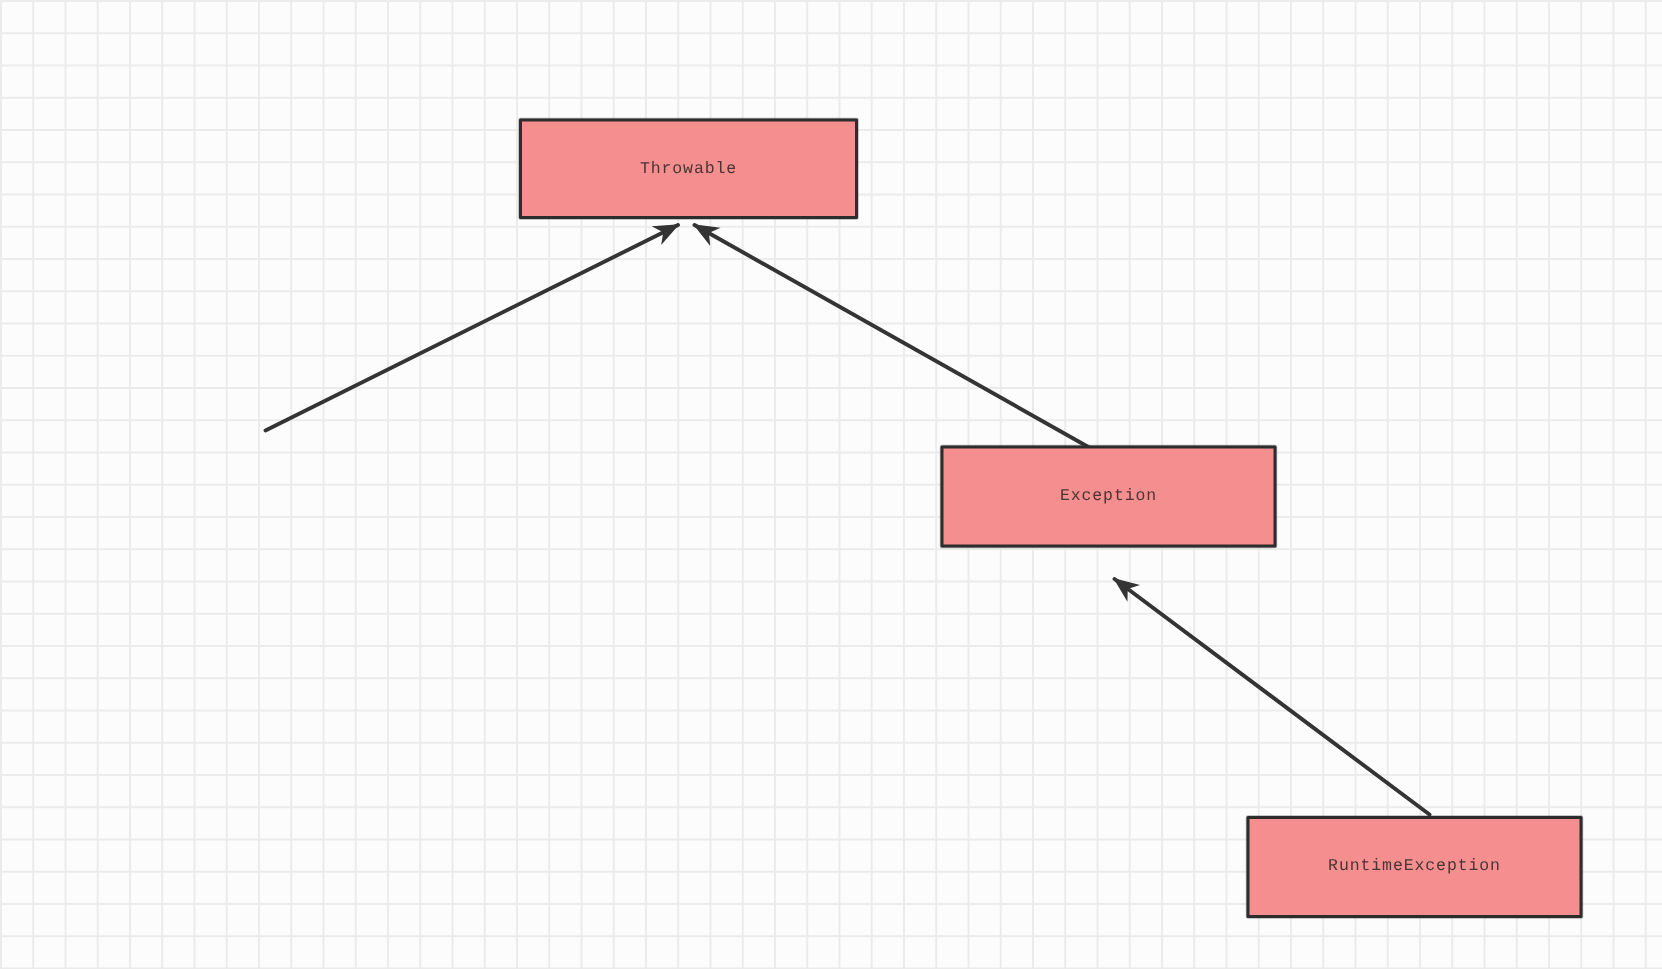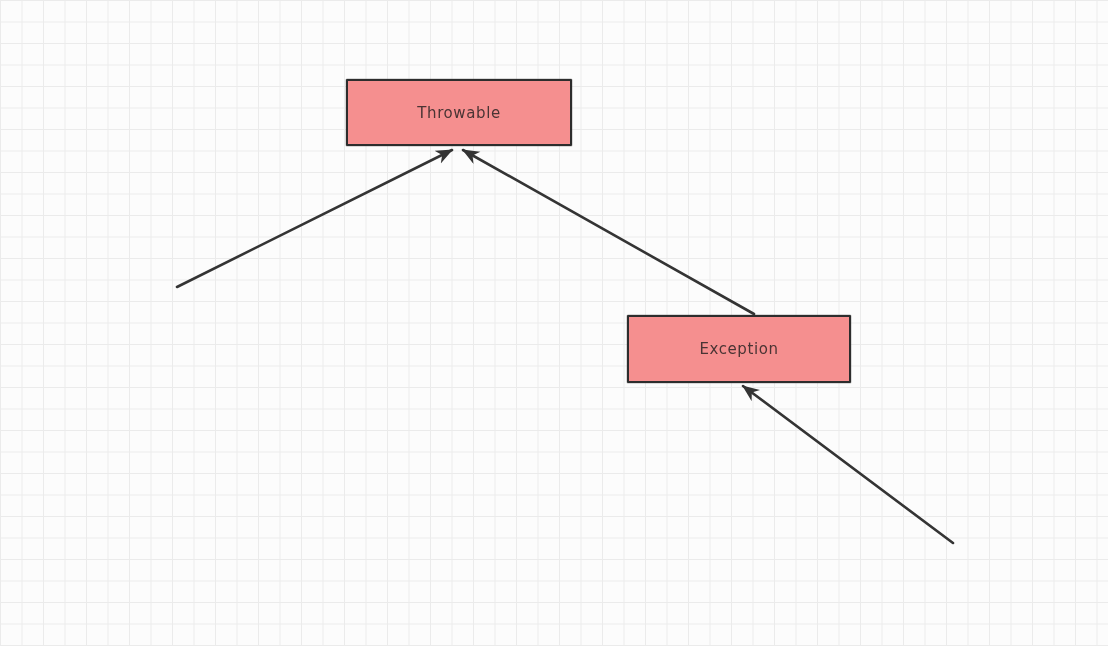--- a/index.html
+++ b/index.html
@@ -31,23 +31,24 @@
     box-sizing: border-box;
     border: 2px solid #2d2d2d;
     border-radius: 1px;
     display: flex;
     align-items: center;
     justify-content: center;
     box-shadow: 0 0 0 0.5px rgba(45,45,45,0.35);
   }
   .node-label {
     color: #4a3434;
-    font-size: 15px;
+    font-size: 11px;
     letter-spacing: 0.6px;
     user-select: none;
+    font-family: Liberation Mono, monospace;
   }
 </style>
 </head>
 <body>
 
 <div class="canvas">
 
   <svg class="edges-layer" xmlns="http://www.w3.org/2000/svg">
     <defs>
       <marker id="arrowhead" markerUnits="userSpaceOnUse" markerWidth="20" markerHeight="16" refX="16" refY="7" orient="auto">
@@ -57,18 +58,21 @@
   <line x1="177" y1="287" x2="452" y2="150" stroke="#343434" stroke-width="2.6" stroke-linecap="round" marker-end="url(#arrowhead)"></line>
       <line x1="754" y1="314" x2="463" y2="150" stroke="#343434" stroke-width="2.6" stroke-linecap="round" marker-end="url(#arrowhead)"></line>
       <line x1="953" y1="543" x2="743" y2="386" stroke="#343434" stroke-width="2.6" stroke-linecap="round" marker-end="url(#arrowhead)"></line>
     </svg>
 
   <div class="node" style="left: 346px; top: 79px; width: 226px; height: 67px; background: rgb(245, 143, 143); border-color: rgb(45, 45, 45);">
     <span class="node-label">Throwable</span>
   </div>
 
 
-  <div class="node" style="left: 627px; top: 315px; width: 224px; height: 68px; background: rgb(245, 143, 143); border-color: rgb(45, 45, 45);">
+  <div class="node" style="left: 627px; top: 297px; width: 224px; height: 68px; background: rgb(245, 143, 143); border-color: rgb(45, 45, 45);">
     <span class="node-label">Exception</span>
   </div>
 
+  <div class="node" style="left: 831px; top: 544px; width: 224px; height: 68px; background: rgb(245, 143, 143); border-color: rgb(45, 45, 45);">
+    <span class="node-label">RuntimeException</span>
+  </div>
 
 </div>
 
 </body></html>

